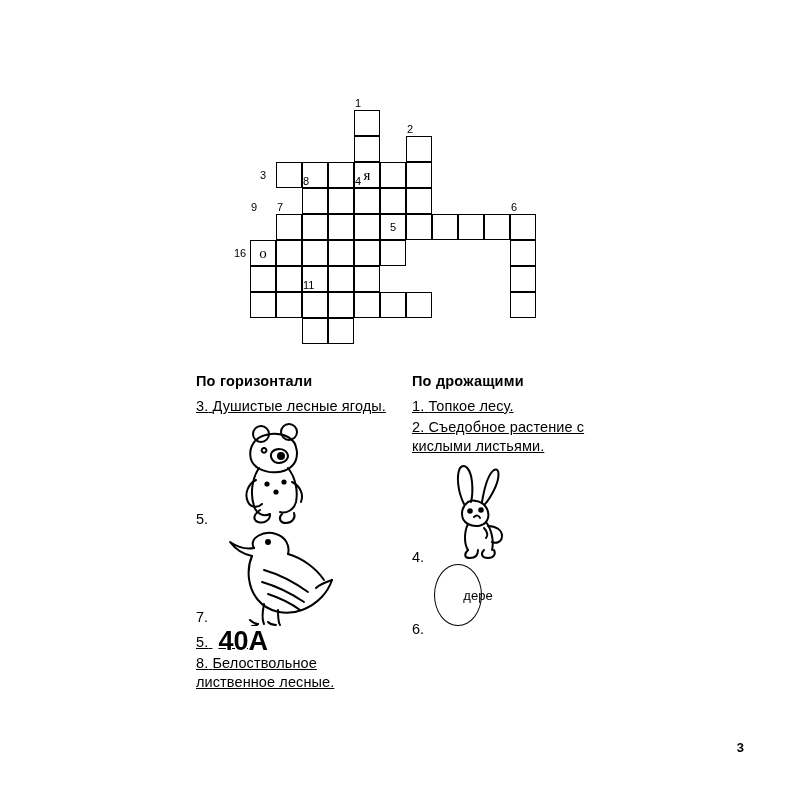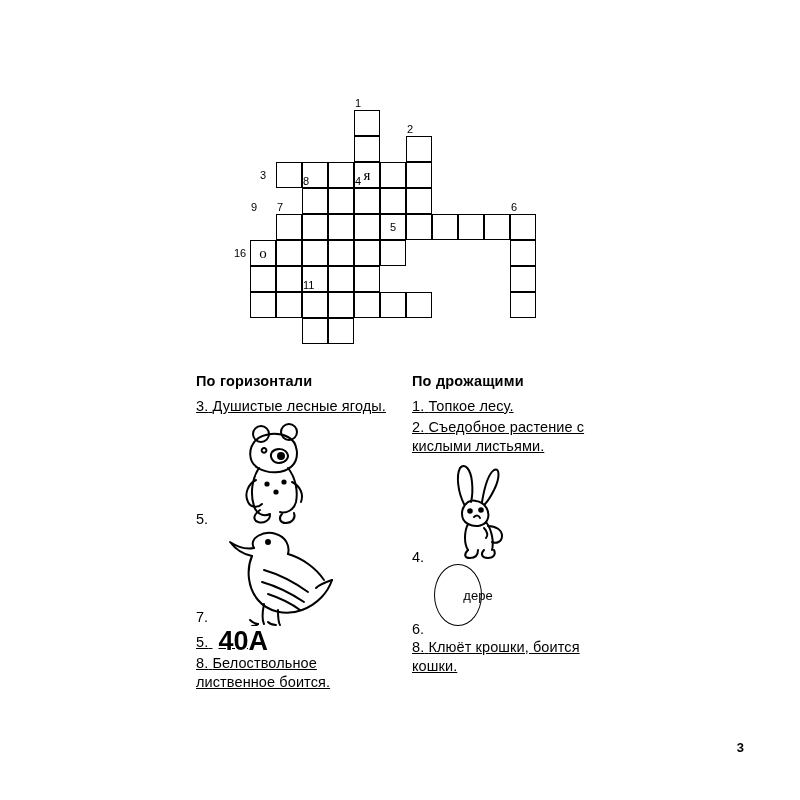--- a/index.html
+++ b/index.html
@@ -328,21 +328,21 @@
       </svg>
     </div>
 
     <p class="clue" style="margin-top:2px;">
       <span>5.</span>
       <span class="big-answer">40А</span>
     </p>
 
     <p class="clue">
       <span>8.</span>
-      <span>Белоствольное лиственное боится.</span>
+      <span>Белоствольное лиственное лесные.</span>
     </p>
   </div>
 
   <div class="clues right">
     <h3>По дрожащими</h3>
 
     <p class="clue">
       <span>1.</span>
       <span>Топкое лесу.</span>
     </p>
@@ -372,21 +372,17 @@
       </svg>
     </div>
 
     <div style="position:relative;height:74px;margin-top:-6px;">
       <span style="position:absolute;left:0;top:56px;font-size:14.5px;">6.</span>
       <div class="oval" style="left:22px;top:0;">
         <span>дере</span>
       </div>
     </div>
 
-    <p class="clue">
-      <span>8.</span>
-      <span>Клюёт крошки, боится кошки.</span>
-    </p>
 
   </div>
 
   <div class="pagenum">3</div>
 </div>
 
 </body></html>

